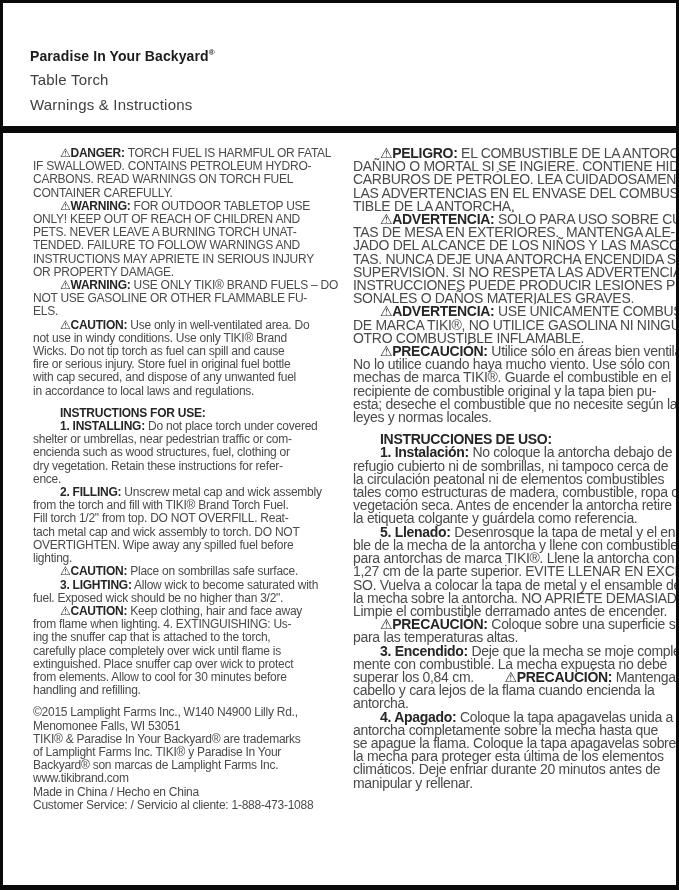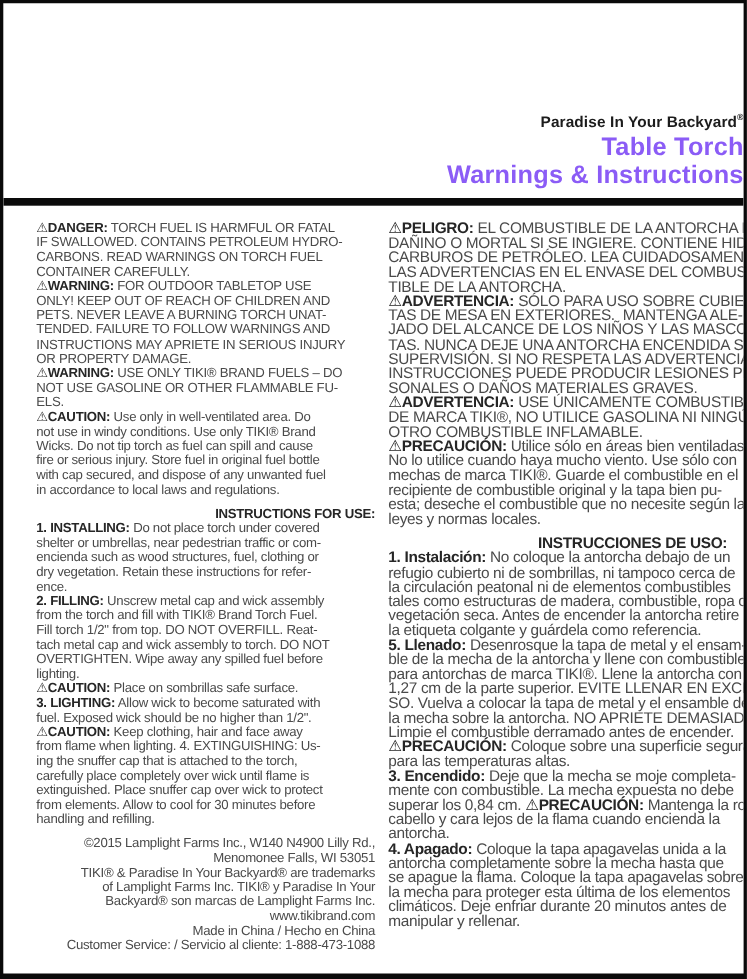--- a/index.html
+++ b/index.html
@@ -9,35 +9,36 @@
     margin: 0 auto;
     background: #ffffff;
     border: 3px solid #0a0a0a;
     border-bottom-width: 5px;
     box-sizing: border-box;
     font-family: "Liberation Sans", "DejaVu Sans", sans-serif;
     color: #454545;
     overflow: hidden;
   }
   .header {
-    text-align: right;
-    padding-top: 99px;
+    text-align: left;
+    padding-top: 45px;
+    margin-left: 27px;
   }
   .brand {
     font-size: 14px;
     font-weight: bold;
     color: #1c1c1c;
     letter-spacing: 0.1px;
     margin-bottom: 3px;
   }
   .brand sup { font-size: 8px; vertical-align: super; }
   .title-line {
-    font-size: 23px;
-    font-weight: bold;
-    color: #8b5cf6;
+    font-size: 15px;
+    font-weight: normal;
+    color: #404040;
     letter-spacing: 0.2px;
     line-height: 25px;
   }
   .rule {
     margin-top: 9px;
     height: 7px;
     background: #0a0a0a;
     width: 100%;
   }
   .columns {
@@ -51,22 +52,22 @@
     margin: 0;
     font-size: 12px;
     line-height: 13.2px;
     letter-spacing: -0.25px;
     color: #4a4a4a;
   }
   .col-es .para {
     font-size: 14px;
     letter-spacing: -0.3px;
   }
-  .para .b { font-weight: bold; color: #262626; }
-  .para.gap { margin-top: 9px; text-align: right; }
+  .para .b { font-weight: bold; color: #262626; margin-left: 27px; }
+  .para.gap { margin-top: 9px; }
 </style>
 </head>
 <body>
 
 <div class="page">
   <div class="header">
     <div class="brand"><span>Paradise In Your Backyard</span><sup>®</sup></div>
     <div class="title-line">Table Torch</div>
     <div class="title-line">Warnings &amp; Instructions</div>
   </div>
@@ -99,21 +100,21 @@
 dry vegetation. Retain these instructions for refer-
 ence.</span></div>
         <div class="para"><span class="b">2. FILLING:</span><span> Unscrew metal cap and wick assembly
 from the torch and fill with TIKI® Brand Torch Fuel.
 Fill torch 1/2" from top. DO NOT OVERFILL. Reat-
 tach metal cap and wick assembly to torch. DO NOT
 OVERTIGHTEN. Wipe away any spilled fuel before
 lighting.</span></div>
         <div class="para"><span class="b">⚠CAUTION:</span><span> Place on sombrillas safe surface.</span></div>
         <div class="para"><span class="b">3. LIGHTING:</span><span> Allow wick to become saturated with
-fuel. Exposed wick should be no higher than 1/2".</span></div>
+fuel. Exposed wick should be no higher than 3/2".</span></div>
         <div class="para"><span class="b">⚠CAUTION:</span><span> Keep clothing, hair and face away
 from flame when lighting. 4. EXTINGUISHING: Us-
 ing the snuffer cap that is attached to the torch,
 carefully place completely over wick until flame is
 extinguished. Place snuffer cap over wick to protect
 from elements. Allow to cool for 30 minutes before
 handling and refilling.</span></div>
         <div class="para gap"><span>©2015 Lamplight Farms Inc., W140 N4900 Lilly Rd.,
 Menomonee Falls, WI 53051
 TIKI® &amp; Paradise In Your Backyard® are trademarks

